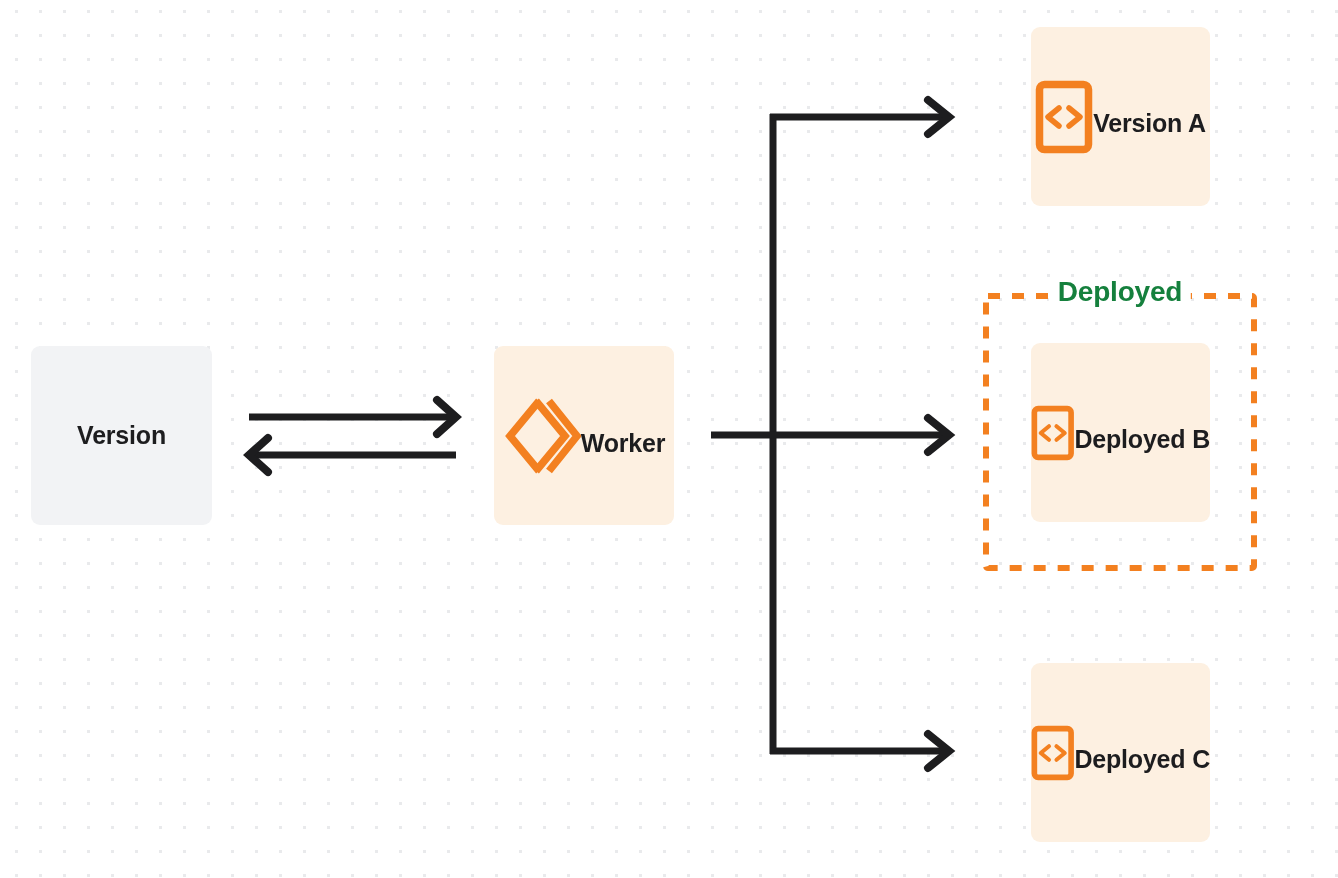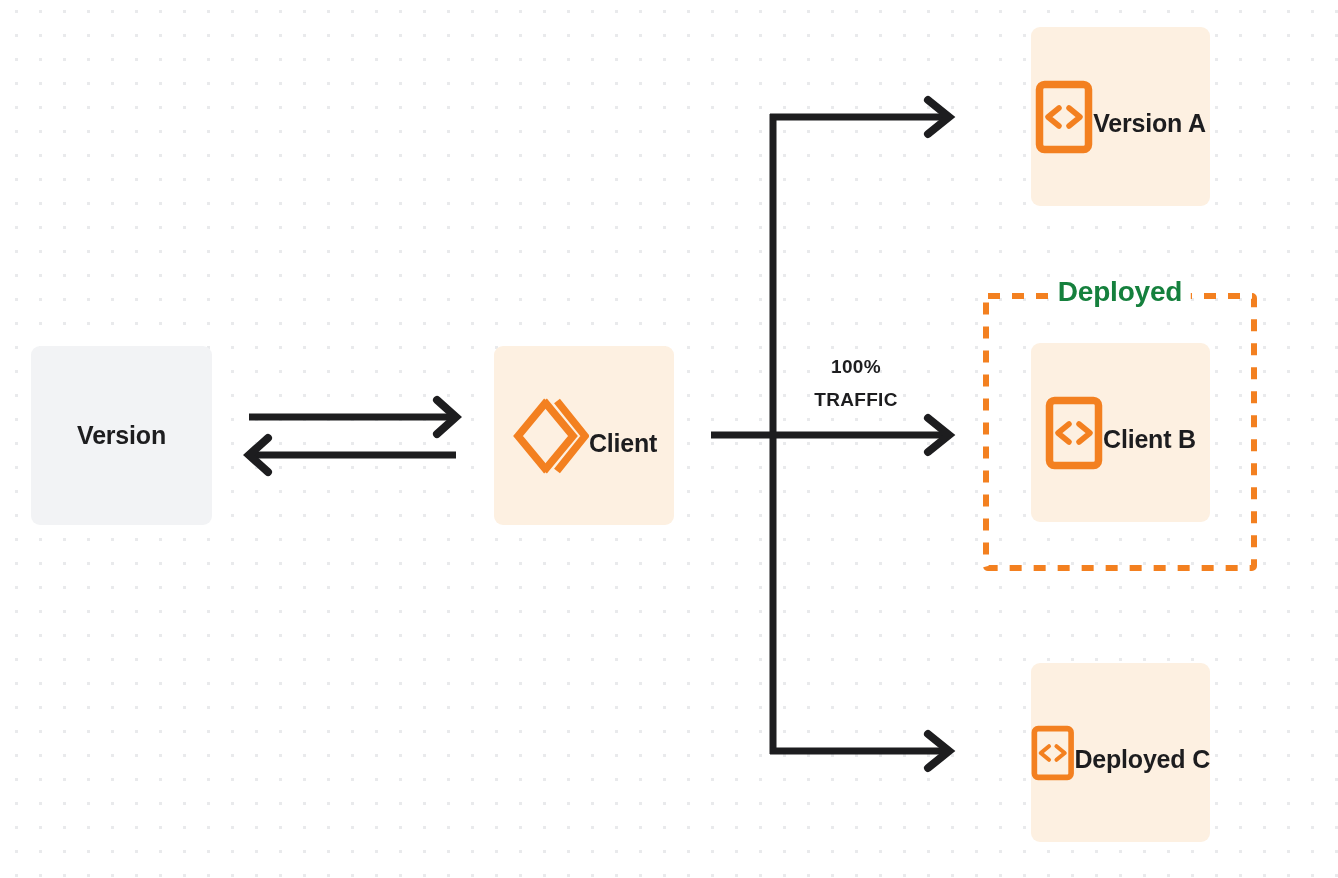--- a/index.html
+++ b/index.html
@@ -169,41 +169,37 @@
         <polyline points="928,418 949,435 928,452" stroke-width="8" stroke-linecap="round" stroke-linejoin="miter"></polyline>
       </g>
 
       <g>
         <line x1="770" y1="751" x2="943" y2="751"></line>
         <polyline points="928,734 949,751 928,768" stroke-width="8" stroke-linecap="round" stroke-linejoin="miter"></polyline>
       </g>
     </g>
   </svg>
 
-  <div id="traffic-label">
-    <span class="pct">100%</span>
-    <span class="word">TRAFFIC</span>
-  </div>
 
   <div id="client-node" class="node">
     <span class="node-label">Version</span>
   </div>
 
   <div id="worker-node" class="node">
     <svg class="worker-logo" viewBox="0 0 78 80" xmlns="http://www.w3.org/2000/svg">
       <g fill="none" stroke="#f38020" stroke-width="7.5" stroke-linejoin="miter" stroke-linecap="butt">
 
         <polyline points="36,5 7,40 36,75"></polyline>
 
         <polyline points="33,5 62,40 33,75"></polyline>
 
         <polyline points="46,5 74,40 46,75"></polyline>
       </g>
     </svg>
-    <span class="node-label">Client</span>
+    <span class="node-label">Worker</span>
   </div>
 
   <div id="version-a-node" class="node version-node">
     <svg class="code-icon" viewBox="0 0 58 74" xmlns="http://www.w3.org/2000/svg">
       <rect x="4.5" y="4.5" width="49" height="65" rx="5" ry="5" fill="none" stroke="#f38020" stroke-width="7.5"></rect>
       <g fill="none" stroke="#f38020" stroke-width="5.5" stroke-linecap="round" stroke-linejoin="round">
         <polyline points="24,28 13,37 24,46"></polyline>
         <polyline points="34,28 45,37 34,46"></polyline>
       </g>
     </svg>
@@ -218,21 +214,21 @@
   </div>
 
   <div id="version-b-node" class="node version-node">
     <svg class="code-icon" viewBox="0 0 58 74" xmlns="http://www.w3.org/2000/svg">
       <rect x="4.5" y="4.5" width="49" height="65" rx="5" ry="5" fill="none" stroke="#f38020" stroke-width="7.5"></rect>
       <g fill="none" stroke="#f38020" stroke-width="5.5" stroke-linecap="round" stroke-linejoin="round">
         <polyline points="24,28 13,37 24,46"></polyline>
         <polyline points="34,28 45,37 34,46"></polyline>
       </g>
     </svg>
-    <span class="node-label">Client B</span>
+    <span class="node-label">Deployed B</span>
   </div>
 
   <div id="version-c-node" class="node version-node">
     <svg class="code-icon" viewBox="0 0 58 74" xmlns="http://www.w3.org/2000/svg">
       <rect x="4.5" y="4.5" width="49" height="65" rx="5" ry="5" fill="none" stroke="#f38020" stroke-width="7.5"></rect>
       <g fill="none" stroke="#f38020" stroke-width="5.5" stroke-linecap="round" stroke-linejoin="round">
         <polyline points="24,28 13,37 24,46"></polyline>
         <polyline points="34,28 45,37 34,46"></polyline>
       </g>
     </svg>

